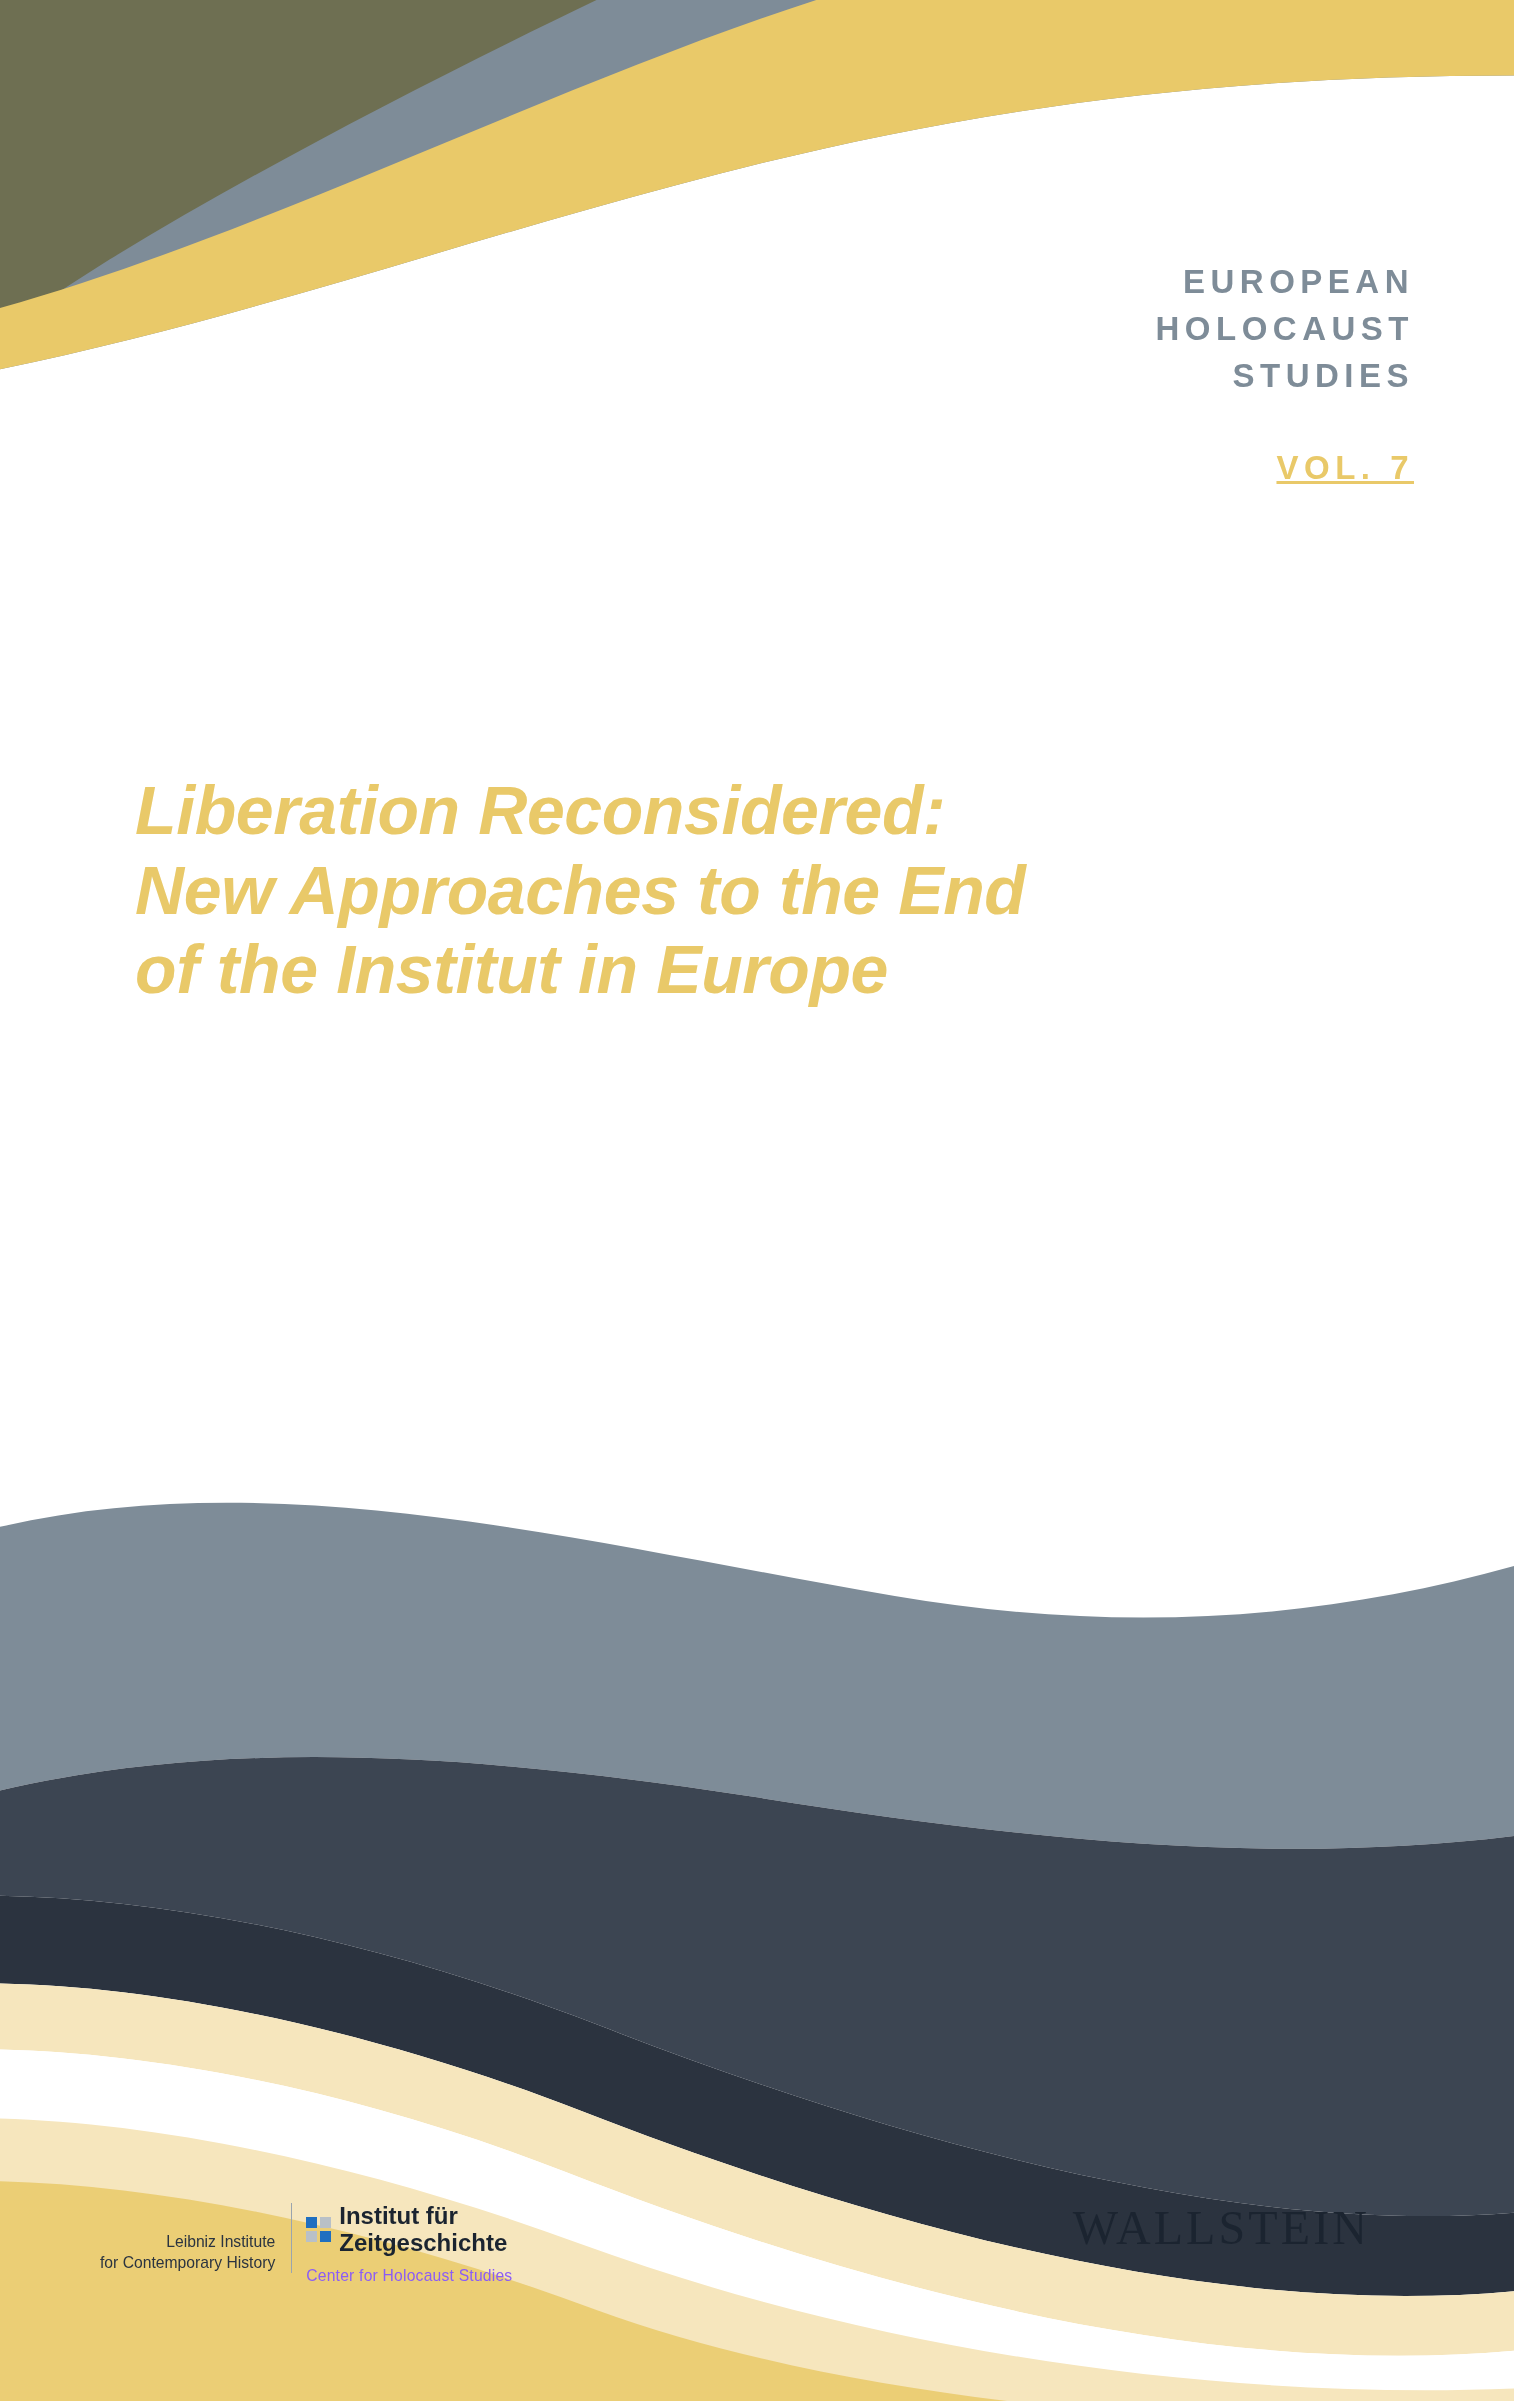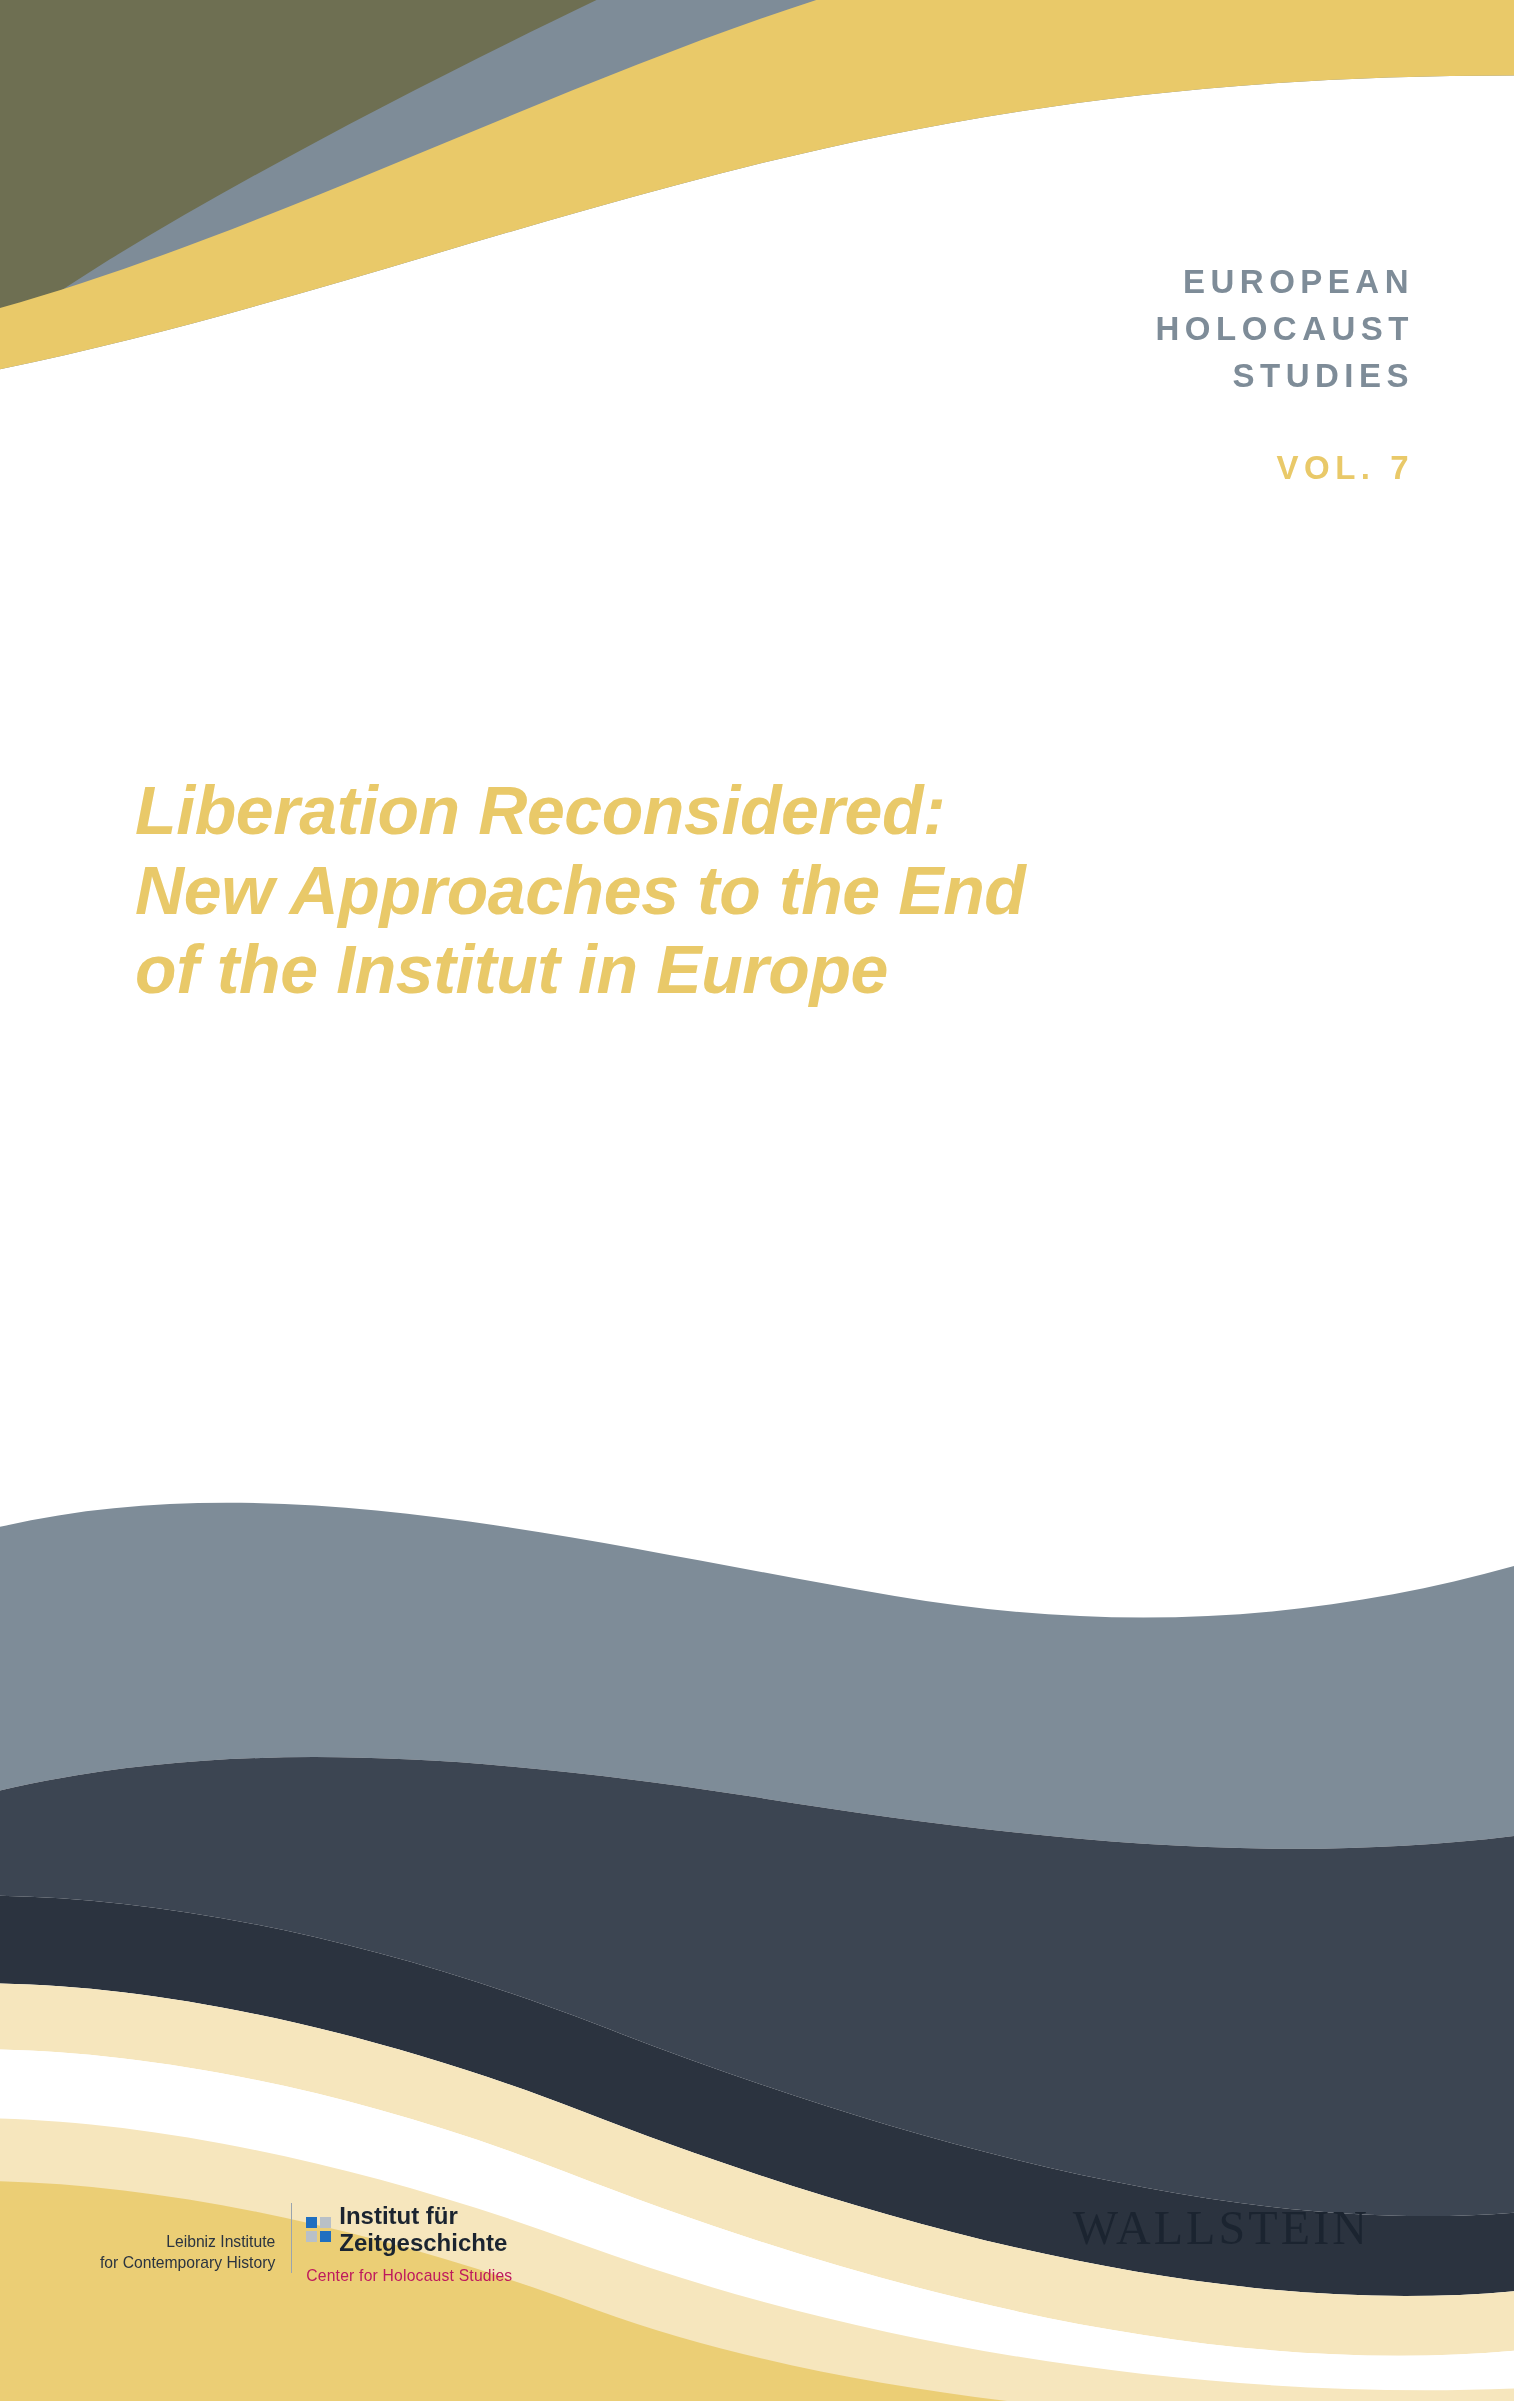--- a/index.html
+++ b/index.html
@@ -47,20 +47,21 @@
     line-height: 1.42;
     white-space: nowrap;
   }
   .series-vol {
     margin-top: 49px;
     color: #e9c969;
     font-weight: bold;
     font-size: 33px;
     letter-spacing: 5.5px;
     white-space: nowrap;
+    text-decoration: underline;
   }
 
   
   .title {
     position: absolute;
     left: 135px;
     top: 771px;
     width: 1115px;
     color: #e9c969;
     font-weight: bold;
@@ -121,21 +122,21 @@
   .sq { width: 11px; height: 11px; }
   .sq.blue { background: #1f6fc0; }
   .sq.grey { background: #b9c0c7; }
   .ifz-text {
     color: #1b2430;
     font-weight: bold;
     font-size: 24px;
     line-height: 1.12;
   }
   .ifz-sub {
-    color: #be185d;
+    color: #8b5cf6;
     font-size: 15.7px;
     margin-top: 6.3px;
     letter-spacing: 0.2px;
   }
 
   .publisher {
     position: absolute;
     right: 144px;
     bottom: 146px;
     color: #1b2430;

